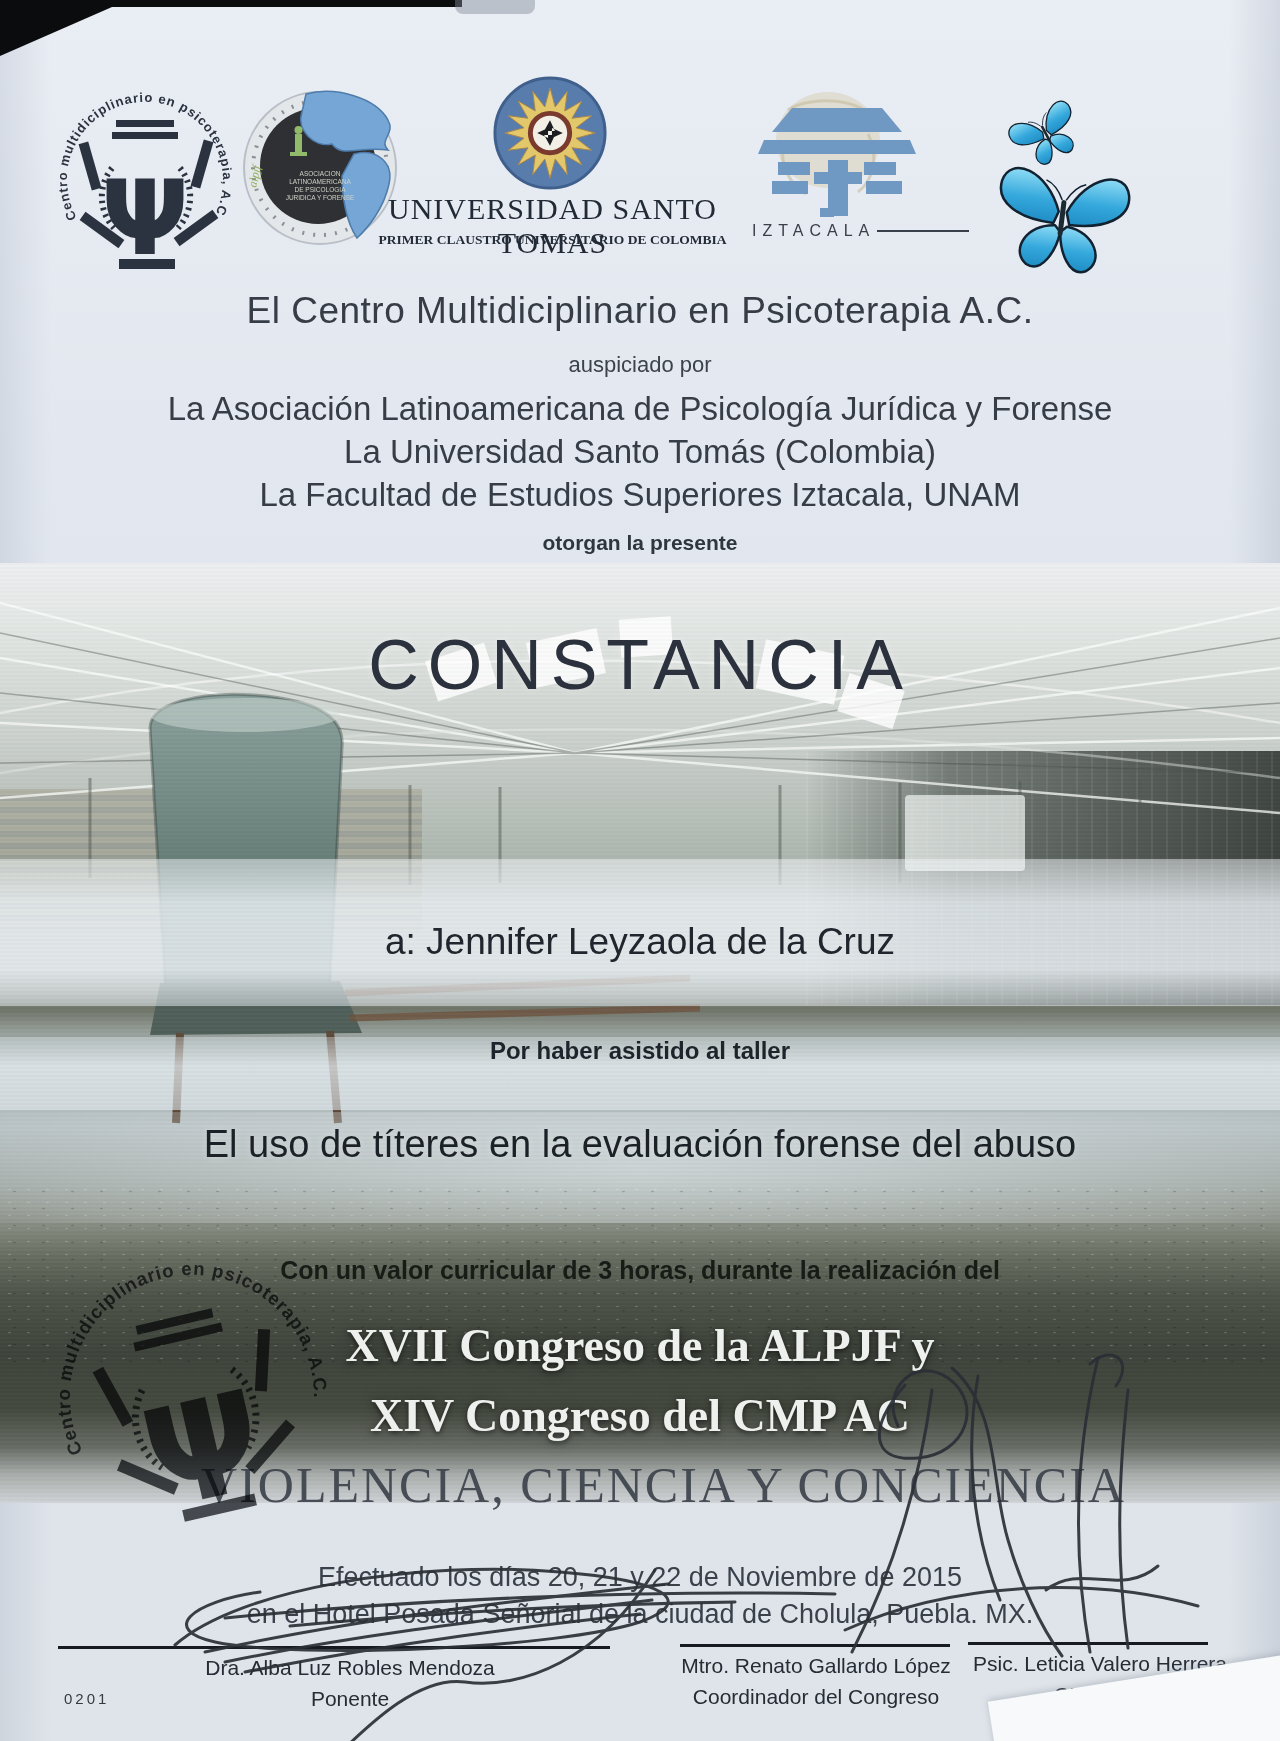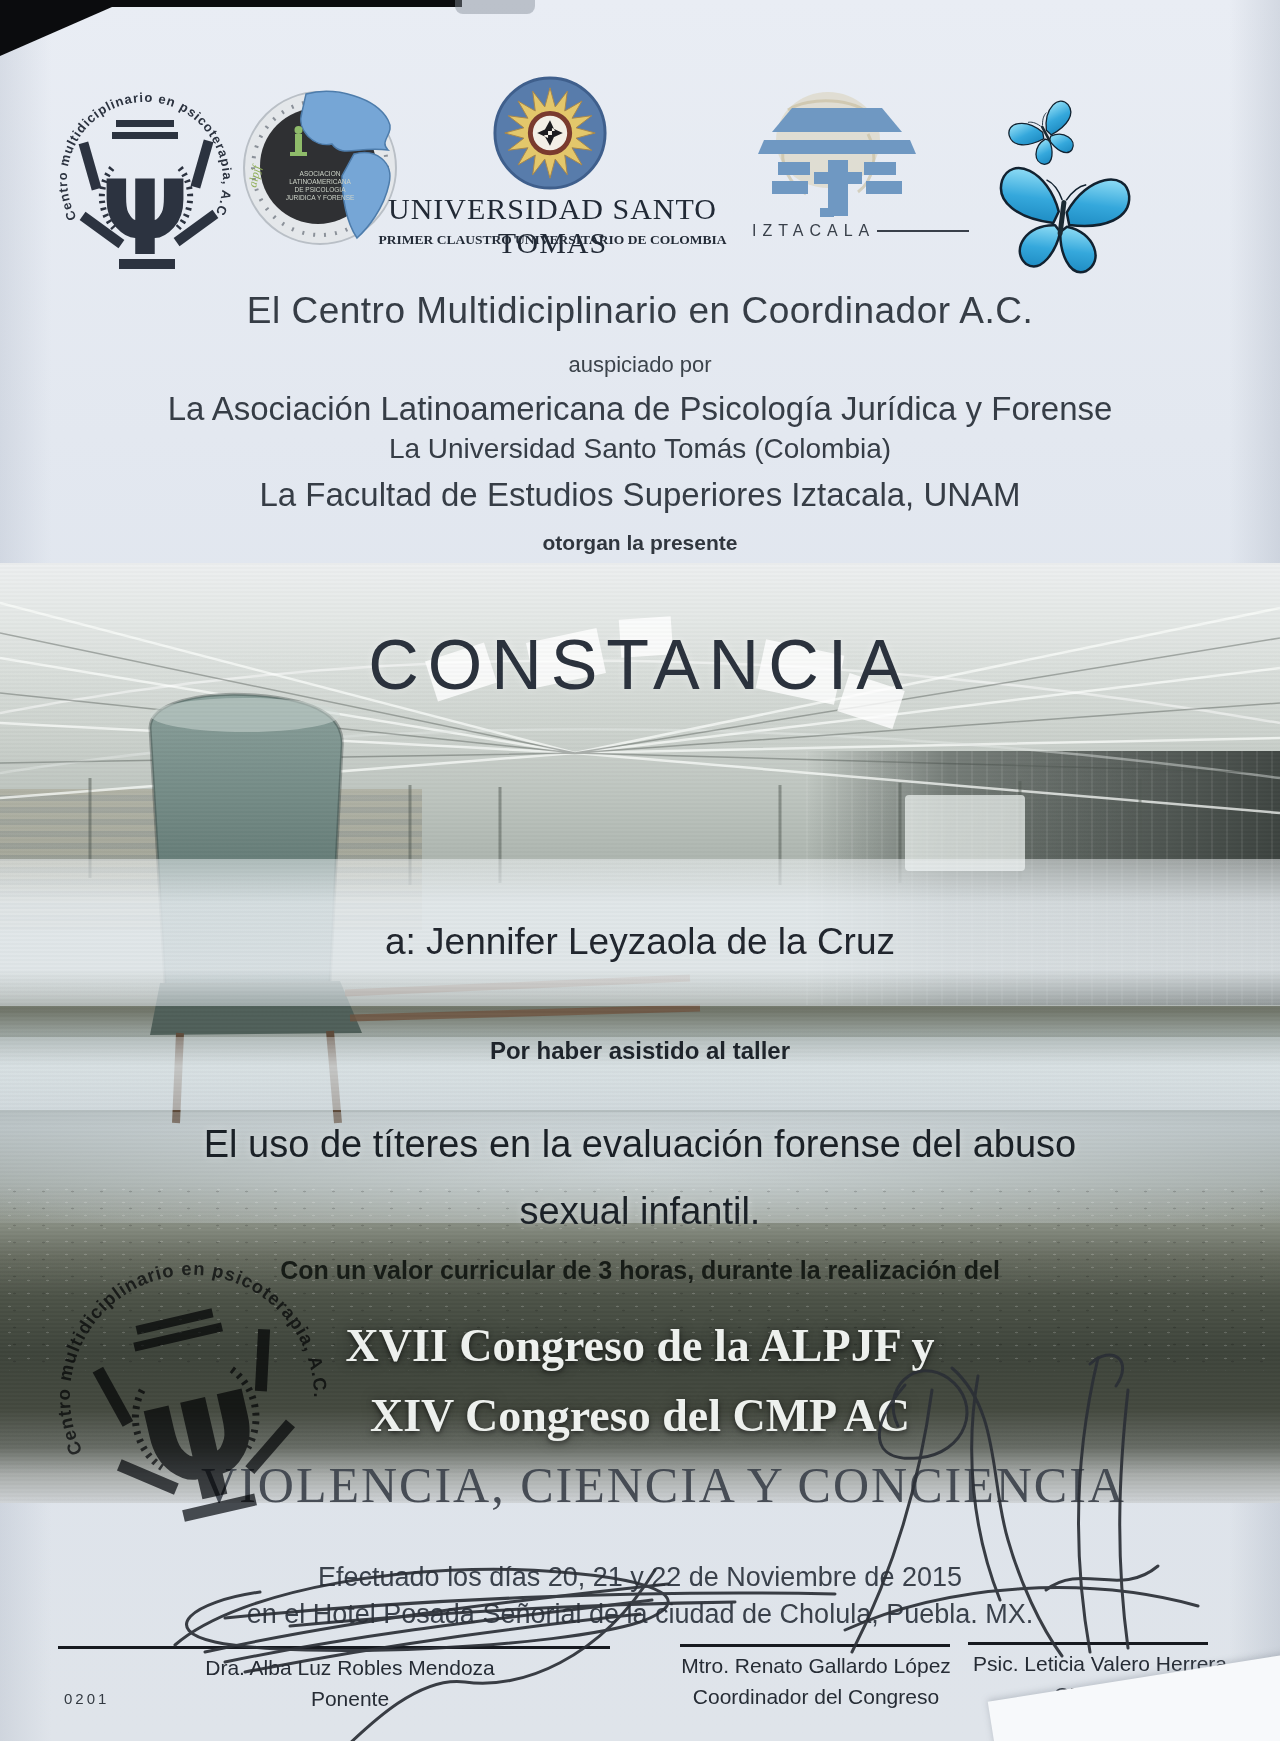--- a/index.html
+++ b/index.html
@@ -12,21 +12,21 @@
   .ctr{position:absolute;left:0;right:0;text-align:center;}
   
   .corner-tl{position:absolute;top:0;left:0;width:0;height:0;border-top:56px solid #0b0c0e;border-right:128px solid transparent;}
   .edge-top{position:absolute;top:0;left:0;width:462px;height:7px;background:#0b0c0e;}
   .edge-smudge{position:absolute;top:0;left:455px;width:80px;height:14px;background:rgba(130,140,150,.45);border-radius:0 0 8px 8px;}
   .corner-br{position:absolute;right:-34px;bottom:-40px;width:320px;height:105px;background:#f7f9fb;transform:rotate(-9deg);box-shadow:0 -2px 6px rgba(120,130,140,.35);}
   
   .t-org{top:290px;font-size:37px;letter-spacing:.5px;color:#363d46;}
   .t-ausp{top:352px;font-size:22px;color:#3c434b;}
   .t-sp1{top:390px;font-size:33px;color:#363d46;}
-  .t-sp2{top:433px;font-size:28px;color:#363d46;}
+  .t-sp2{top:433px;font-size:33px;color:#363d46;}
   .t-sp3{top:476px;font-size:33px;color:#363d46;}
   .t-otorgan{top:531px;font-size:21px;font-weight:600;color:#30363e;}
   
   .photo{position:absolute;left:0;top:563px;width:1280px;height:940px;
     background:linear-gradient(180deg,
       #edeff0 0%,#e4e8e6 6%,#ccd2cd 18%,#b1b9b3 30%,#9aa29b 40%,
       #878d82 46%,#6f7468 47.5%,#98a19c 50%,#adb6b6 55%,#b8c1c3 60%,
       #a0a8a4 66%,#8a9085 70%,#666b5f 74%,#4c5247 78%,#3e443b 84%,
       #44493f 90%,#666b64 94%,#a9adab 97%,#cfd3d6 100%);}
   .ov-right-dark{position:absolute;right:0;top:20%;width:37%;height:27%;
@@ -162,21 +162,21 @@
         <path fill="url(#bfGrad)" d="M-6,8 C-34,10 -48,38 -30,50 C-14,58 -2,34 0,14 Z"></path>
         <path fill="url(#bfGrad)" d="M6,8 C34,10 48,38 30,50 C14,58 2,34 0,14 Z"></path>
         <rect x="-2.5" y="-18" width="5" height="36" rx="2.5" fill="#1c2a33" stroke="none"></rect>
         <path d="M-2,-18 C-8,-30 -14,-34 -20,-36 M2,-18 C8,-30 14,-34 20,-36" fill="none" stroke-width="1.5"></path>
       </g>
     </defs>
     <use href="#butterfly" transform="translate(66,48) rotate(-28) scale(0.52)"></use>
     <use href="#butterfly" transform="translate(82,132) rotate(7)"></use>
   </svg>
 
-  <div class="ctr t-org">El Centro Multidiciplinario en Coordinador A.C.</div>
+  <div class="ctr t-org">El Centro Multidiciplinario en Psicoterapia A.C.</div>
   <div class="ctr t-ausp">auspiciado por</div>
   <div class="ctr t-sp1">La Asociación Latinoamericana de Psicología Jurídica y Forense</div>
   <div class="ctr t-sp2">La Universidad Santo Tomás (Colombia)</div>
   <div class="ctr t-sp3">La Facultad de Estudios Superiores Iztacala, UNAM</div>
   <div class="ctr t-otorgan">otorgan la presente</div>
 
   <div class="photo">
     <div class="ov-right-dark"></div>
     <div class="ov-left-fence"></div>
 
@@ -227,21 +227,20 @@
     <div class="band-reason"></div>
     <div class="band-title"></div>
     <div class="ov-speckle"></div>
     <div class="ph-grain"></div>
 
     <div class="ctr t-constancia">CONSTANCIA</div>
     <div class="ctr t-name">a: Jennifer Leyzaola de la Cruz</div>
     <div class="ctr t-reason">Por haber asistido al taller</div>
     <div class="ctr t-workshop">
       <div>El uso de títeres en la evaluación forense del abuso</div>
-      <div>sexual infantil.</div>
     </div>
     <div class="ctr t-value">Con un valor curricular de 3 horas, durante la realización del</div>
     <div class="ctr t-congress">
       <div>XVII Congreso de la ALPJF y</div>
       <div>XIV Congreso del CMP AC</div>
     </div>
   </div>
 
   <div class="ctr t-motto">VIOLENCIA, CIENCIA Y CONCIENCIA</div>
 

